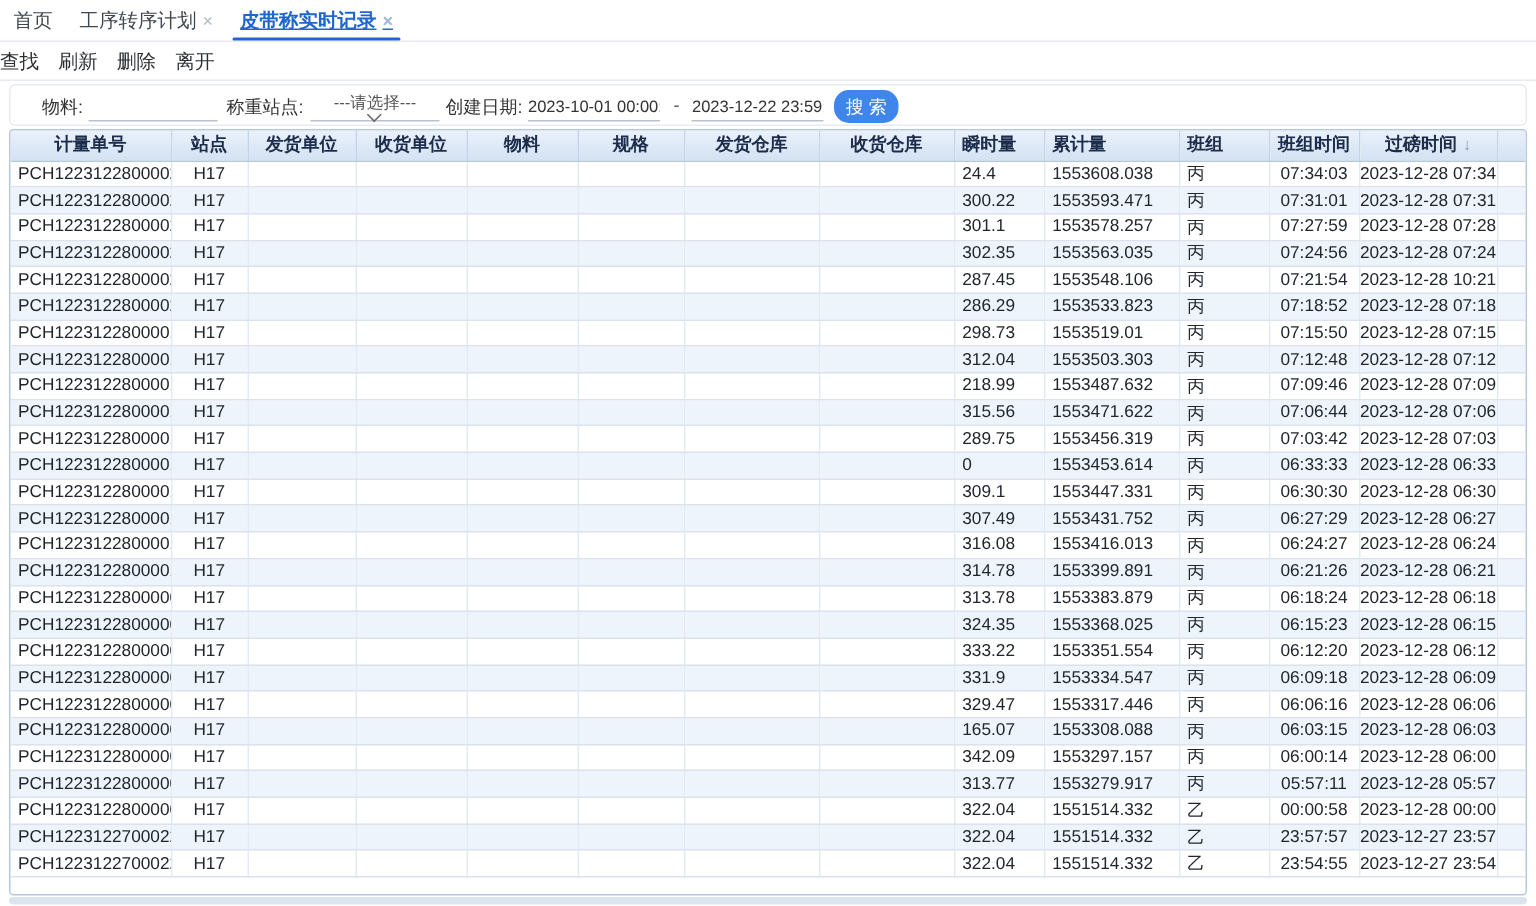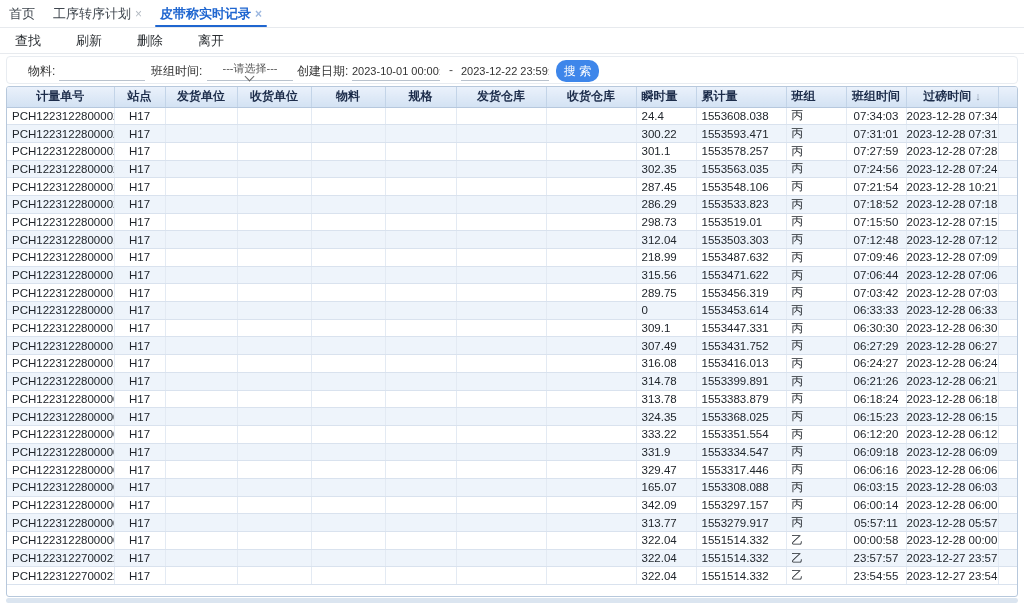--- a/index.html
+++ b/index.html
@@ -6,28 +6,28 @@
   html,body { width:1024px; height:604px; background:#fff; }
   body { font-family:"Liberation Sans","DejaVu Sans",sans-serif; color:#2b2f33; }
   #screen { position:relative; width:1024px; height:604px; overflow:hidden; background:#fff; }
 
   
   .tabbar { position:absolute; left:0; top:0; width:1024px; height:28px;
             display:flex; align-items:stretch; border-bottom:1px solid #e7eaee; background:#fff; }
   .tab { position:relative; display:flex; align-items:center; gap:4px;
          padding:0 9px; font-size:13px; color:#3f464e; cursor:pointer; }
   .tab .x { font-size:12px; color:#b3bac2; line-height:1; }
-  .tab.active { color:var(--active-tab,#1f66d0); font-weight:bold; }
+  .tab.active { color:var(--active-tab,#1f66d0); font-weight:bold;text-decoration:underline; }
   .tab.active .x { color:#9db8e0; }
   .tab.active::after { content:""; position:absolute; left:4px; right:4px; bottom:0;
                        height:2px; background:var(--active-tab,#1f66d0); border-radius:2px; }
 
   
   .toolbar { position:absolute; left:0; top:28px; width:1024px; height:26px;
-             display:flex; align-items:center; gap:35px; padding-left:15px;
+             display:flex; align-items:center; gap:13px; 
              border-bottom:1px solid #e7eaee; background:#fff; font-size:13px; }
   .toolbtn { color:#2b2f33; cursor:pointer; }
 
   
   .filterbar { position:absolute; left:6px; top:56px; width:1012px; height:28px;
                border:1px solid #e8ecf1; border-radius:4px; background:#fff; font-size:12px; }
   .filterbar .lbl { position:absolute; top:6px; color:#333; }
   .uinput { position:absolute; top:4px; height:20px; border:none; outline:none;
             border-bottom:1px solid #b9c2cd; background:transparent;
             font-family:inherit; font-size:11px; color:#333; }
@@ -94,21 +94,21 @@
   <div class="toolbar">
     <span class="toolbtn">查找</span>
     <span class="toolbtn">刷新</span>
     <span class="toolbtn">删除</span>
     <span class="toolbtn">离开</span>
   </div>
 
   <div class="filterbar">
     <span class="lbl" style="left:21px">物料:</span>
     <input class="uinput" style="left: 52px; width: 86px;" value="">
-    <span class="lbl" style="left:144px">班组时间:</span>
+    <span class="lbl" style="left:144px">称重站点:</span>
     <div class="selectbox" style="left:200px;width:86px">
       <span>---请选择---</span>
       <span class="chev"></span>
     </div>
     <span class="lbl" style="left:290px">创建日期:</span>
     <input class="uinput" style="left: 345px; width: 88px;" value="2023-10-01 00:00:00">
     <span class="dash" style="left:442px">-</span>
     <input class="uinput" style="left: 454px; width: 88px;" value="2023-12-22 23:59:59">
     <button class="searchbtn">搜 索</button>
   </div>

